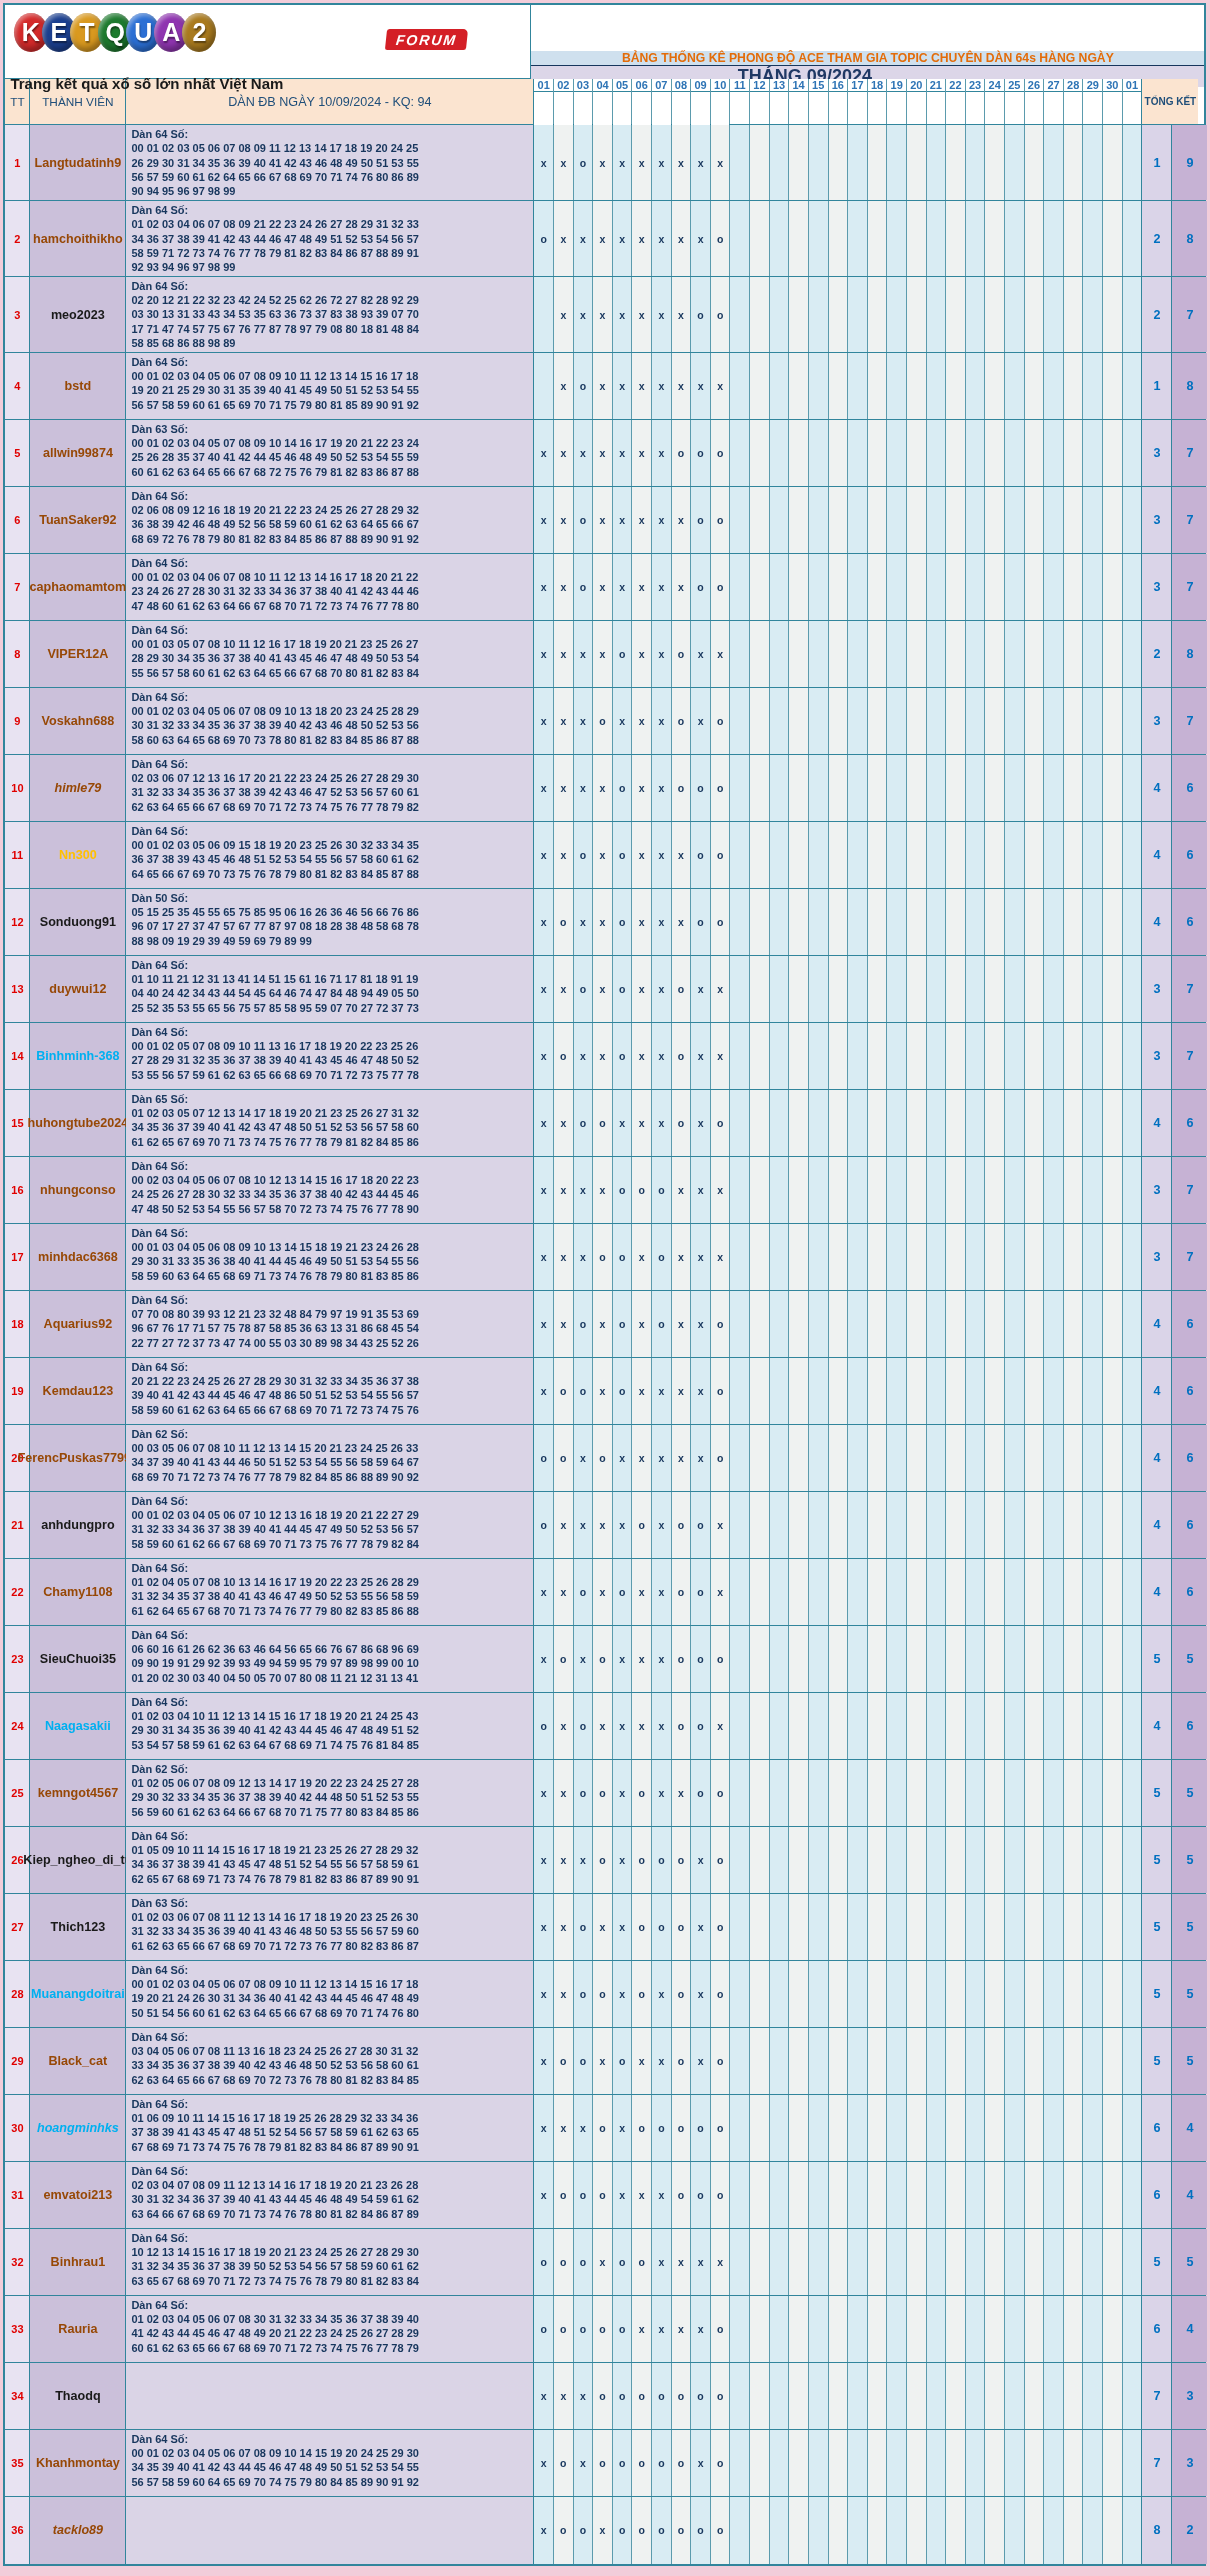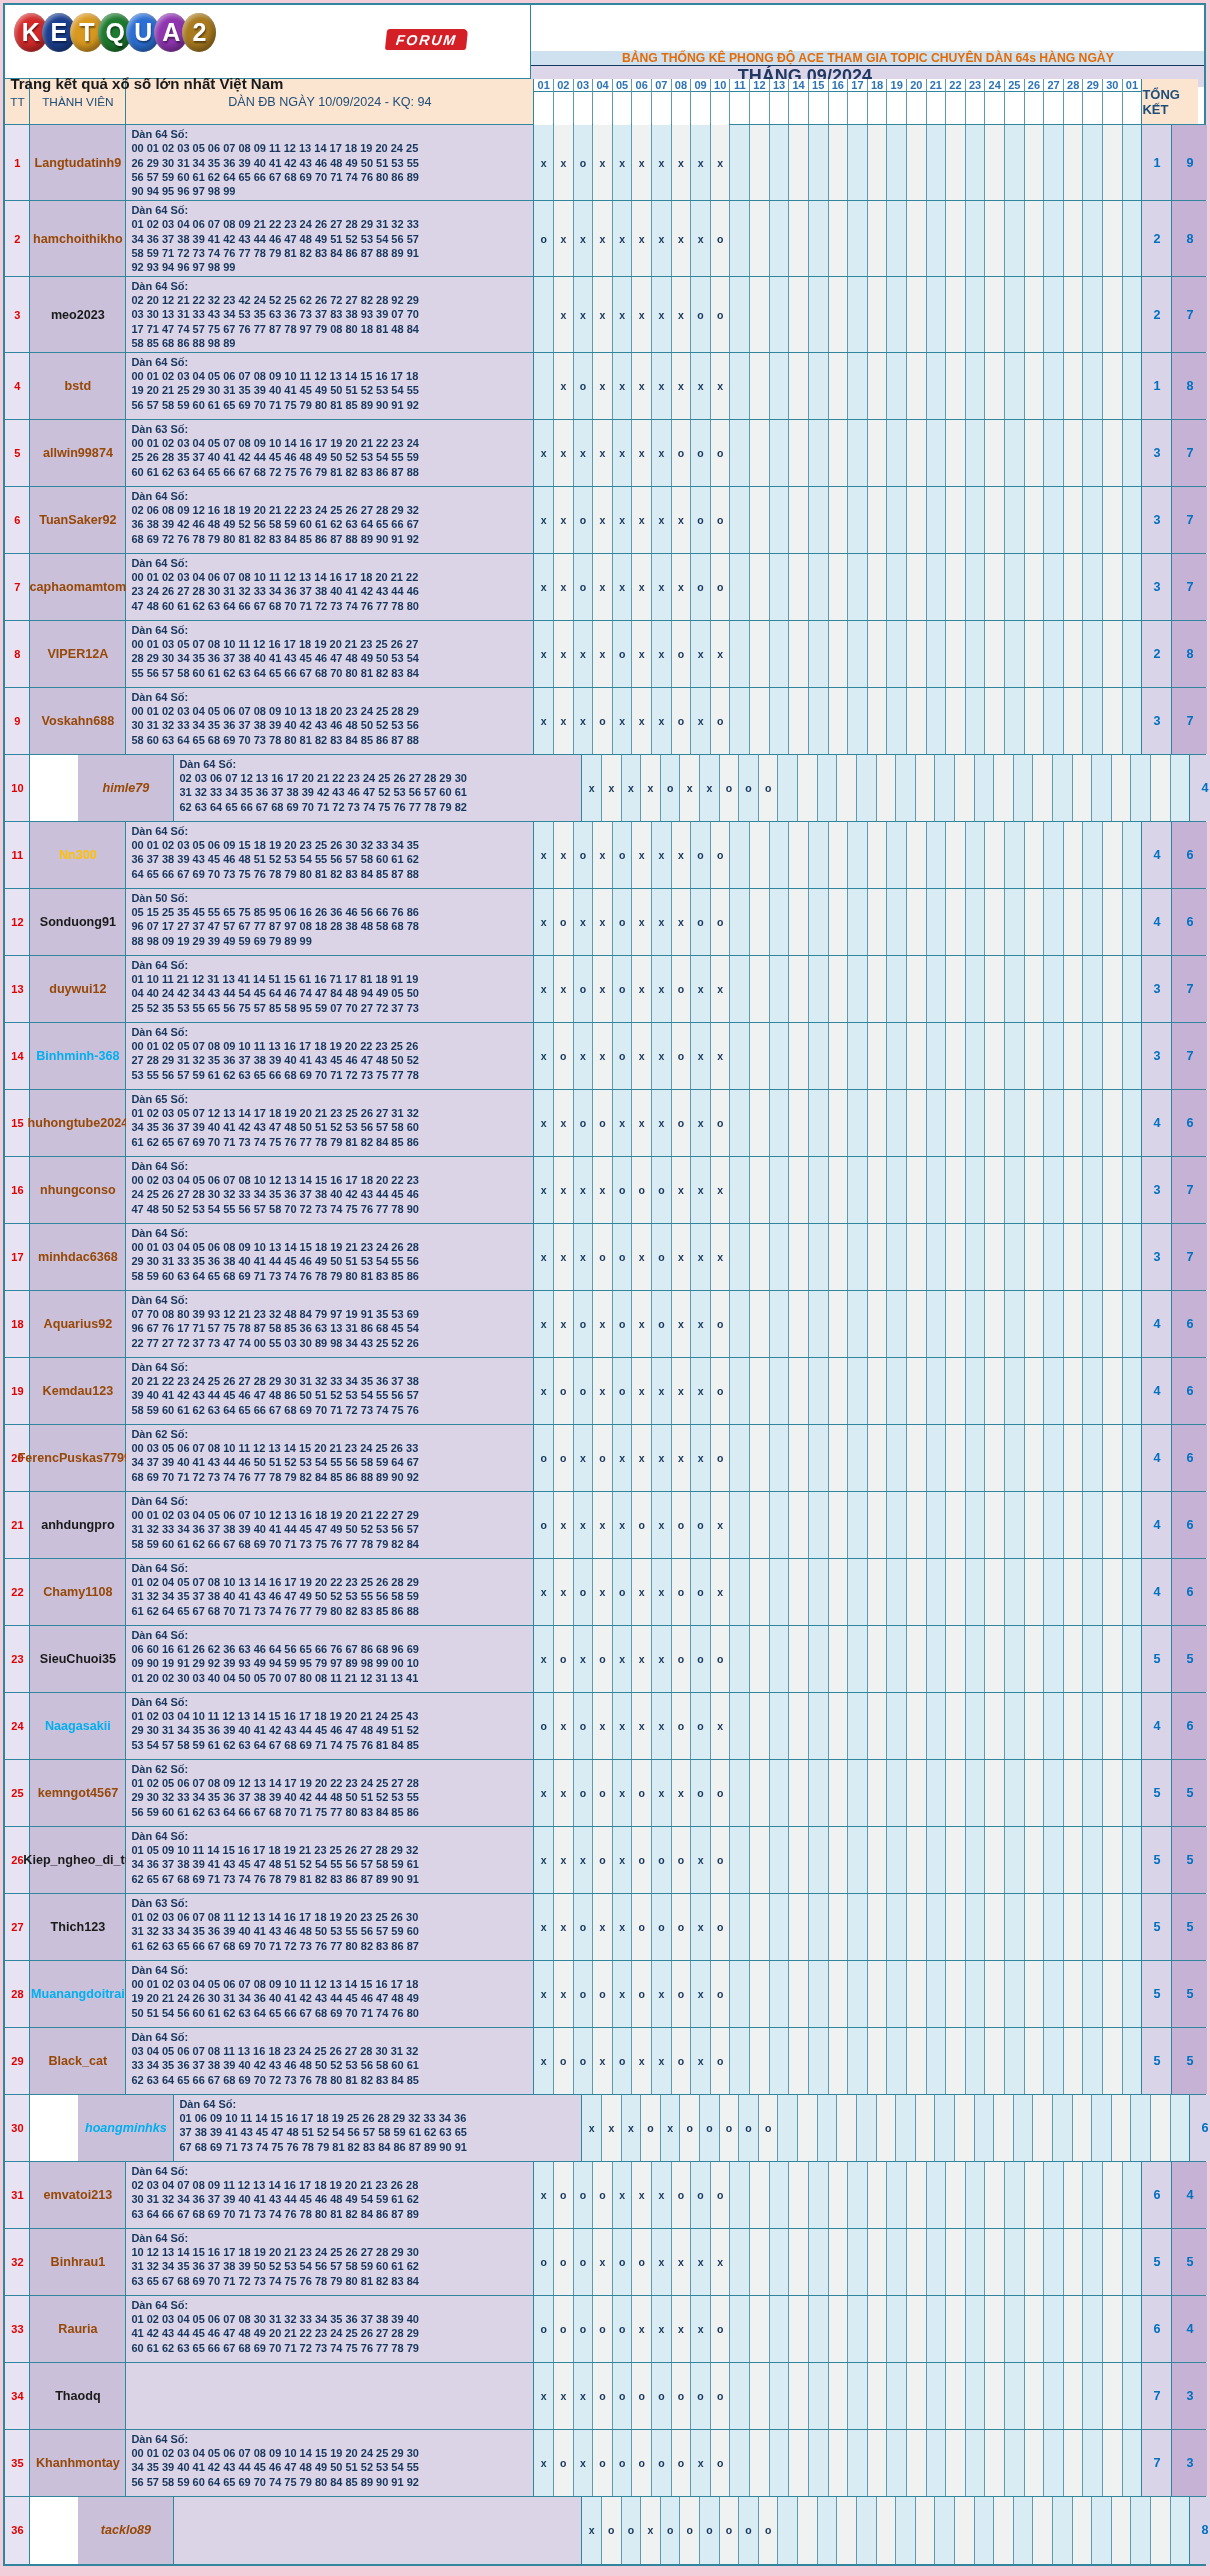--- a/index.html
+++ b/index.html
@@ -39,21 +39,21 @@
   .hcell { background:#fbe4d0; color:#1f4e79; font-weight:normal; font-size:11.8px;
      display:flex; align-items:center; justify-content:center; border-right:0.8px solid #31859c; }
   .c-dan.hcell { font-size:12.6px; }
   .day-col { flex:1; display:flex; flex-direction:column; border-right:0.8px solid #5b9bad;gap:32px; }
   .day-col:last-child { border-right:0.8px solid #31859c; }
   .day-num { height:23px; background:#ffffff; color:#2e74b5; font-weight:bold; font-size:11px;
      display:flex; align-items:center; justify-content:center; border-bottom:0.8px solid #31859c; }
   .day-res { flex:1; background:#dfdaec; color:#fe0000; font-weight:bold; font-size:11px;
      display:flex; align-items:center; justify-content:center; }
   .day-res.has { background:#ffffff; }
-  .c-toth { width:56px; flex:none; background:#fbe4d0; color:#1f4e79; font-weight:bold; font-size:13px;
+  .c-toth { width:56px; flex:none; background:#fbe4d0; color:#1f4e79; font-weight:bold; font-size:10px;
      display:flex; align-items:center; justify-content:center; }
 
   
   .row { display:flex; min-height:67px; border-bottom:1.7px solid #31859c; }
   .row:last-child { border-bottom:none; }
   .cell { border-right:0.8px solid #31859c; }
   .tt { background:#e8e3f2; color:#e00000; font-weight:bold; font-size:11px;
      display:flex; align-items:center; justify-content:center; }
   .member { background:#cbc0da; font-weight:bold; font-size:12.6px;
      display:flex; align-items:center; justify-content:center; text-align:center; }
@@ -67,21 +67,21 @@
   .mark-col:nth-child(even) { background:#eff2f1; }
   .tot { font-weight:bold; font-size:12.6px; color:#0070c0;
      display:flex; align-items:center; justify-content:center; }
   .c-tot1.tot { background:#dad4e8; border-right:0.8px solid #31859c; }
   .c-tot2.tot { background:#c6b2d4; border-right:none; }
 
   .n-brown { color:#974806; }
   .n-black { color:#1a1a1a; }
   .n-cyan  { color:#00b0f0; }
   .n-orange{ color:#ffc000; }
-  .n-italic{ font-style:italic;margin-left:48px; }
+  .n-italic{ font-style:italic; }
 </style>
 </head>
 <body>
 
 <div class="page">
   <div class="board">
 
     <div class="hdr-top">
       <div class="logo-block">
         <div class="logo-letters" id="logo-letters">

